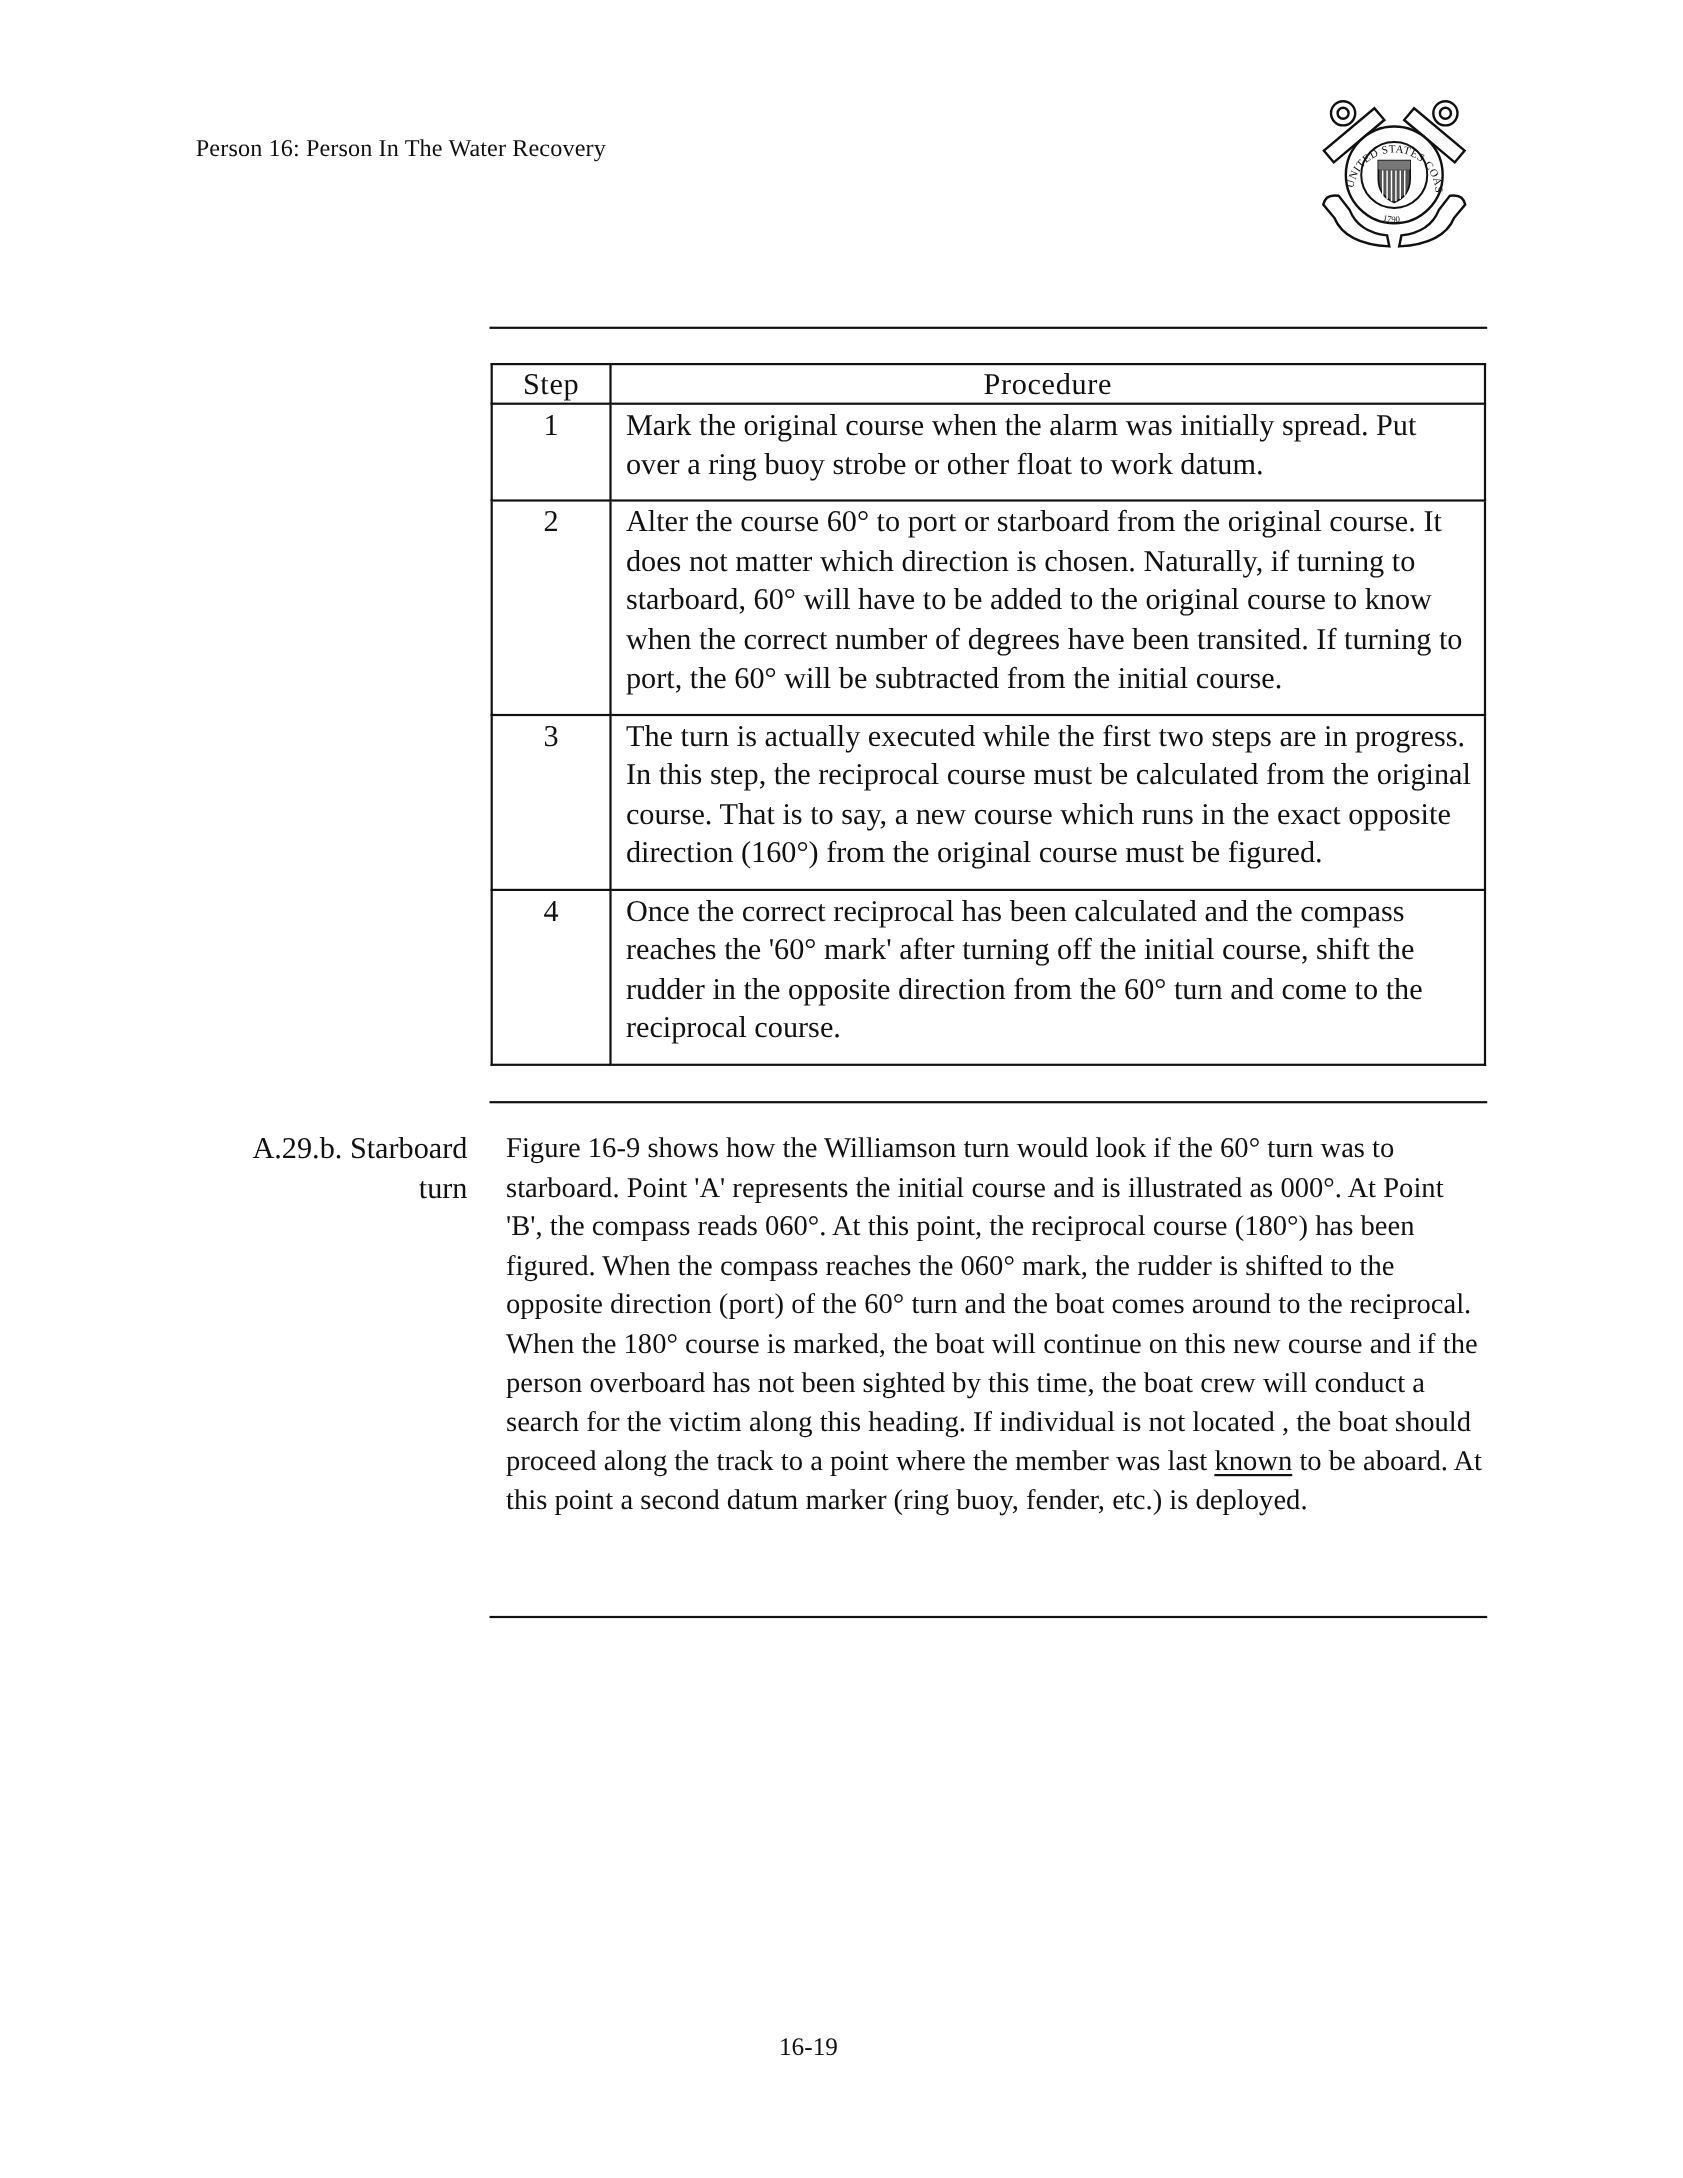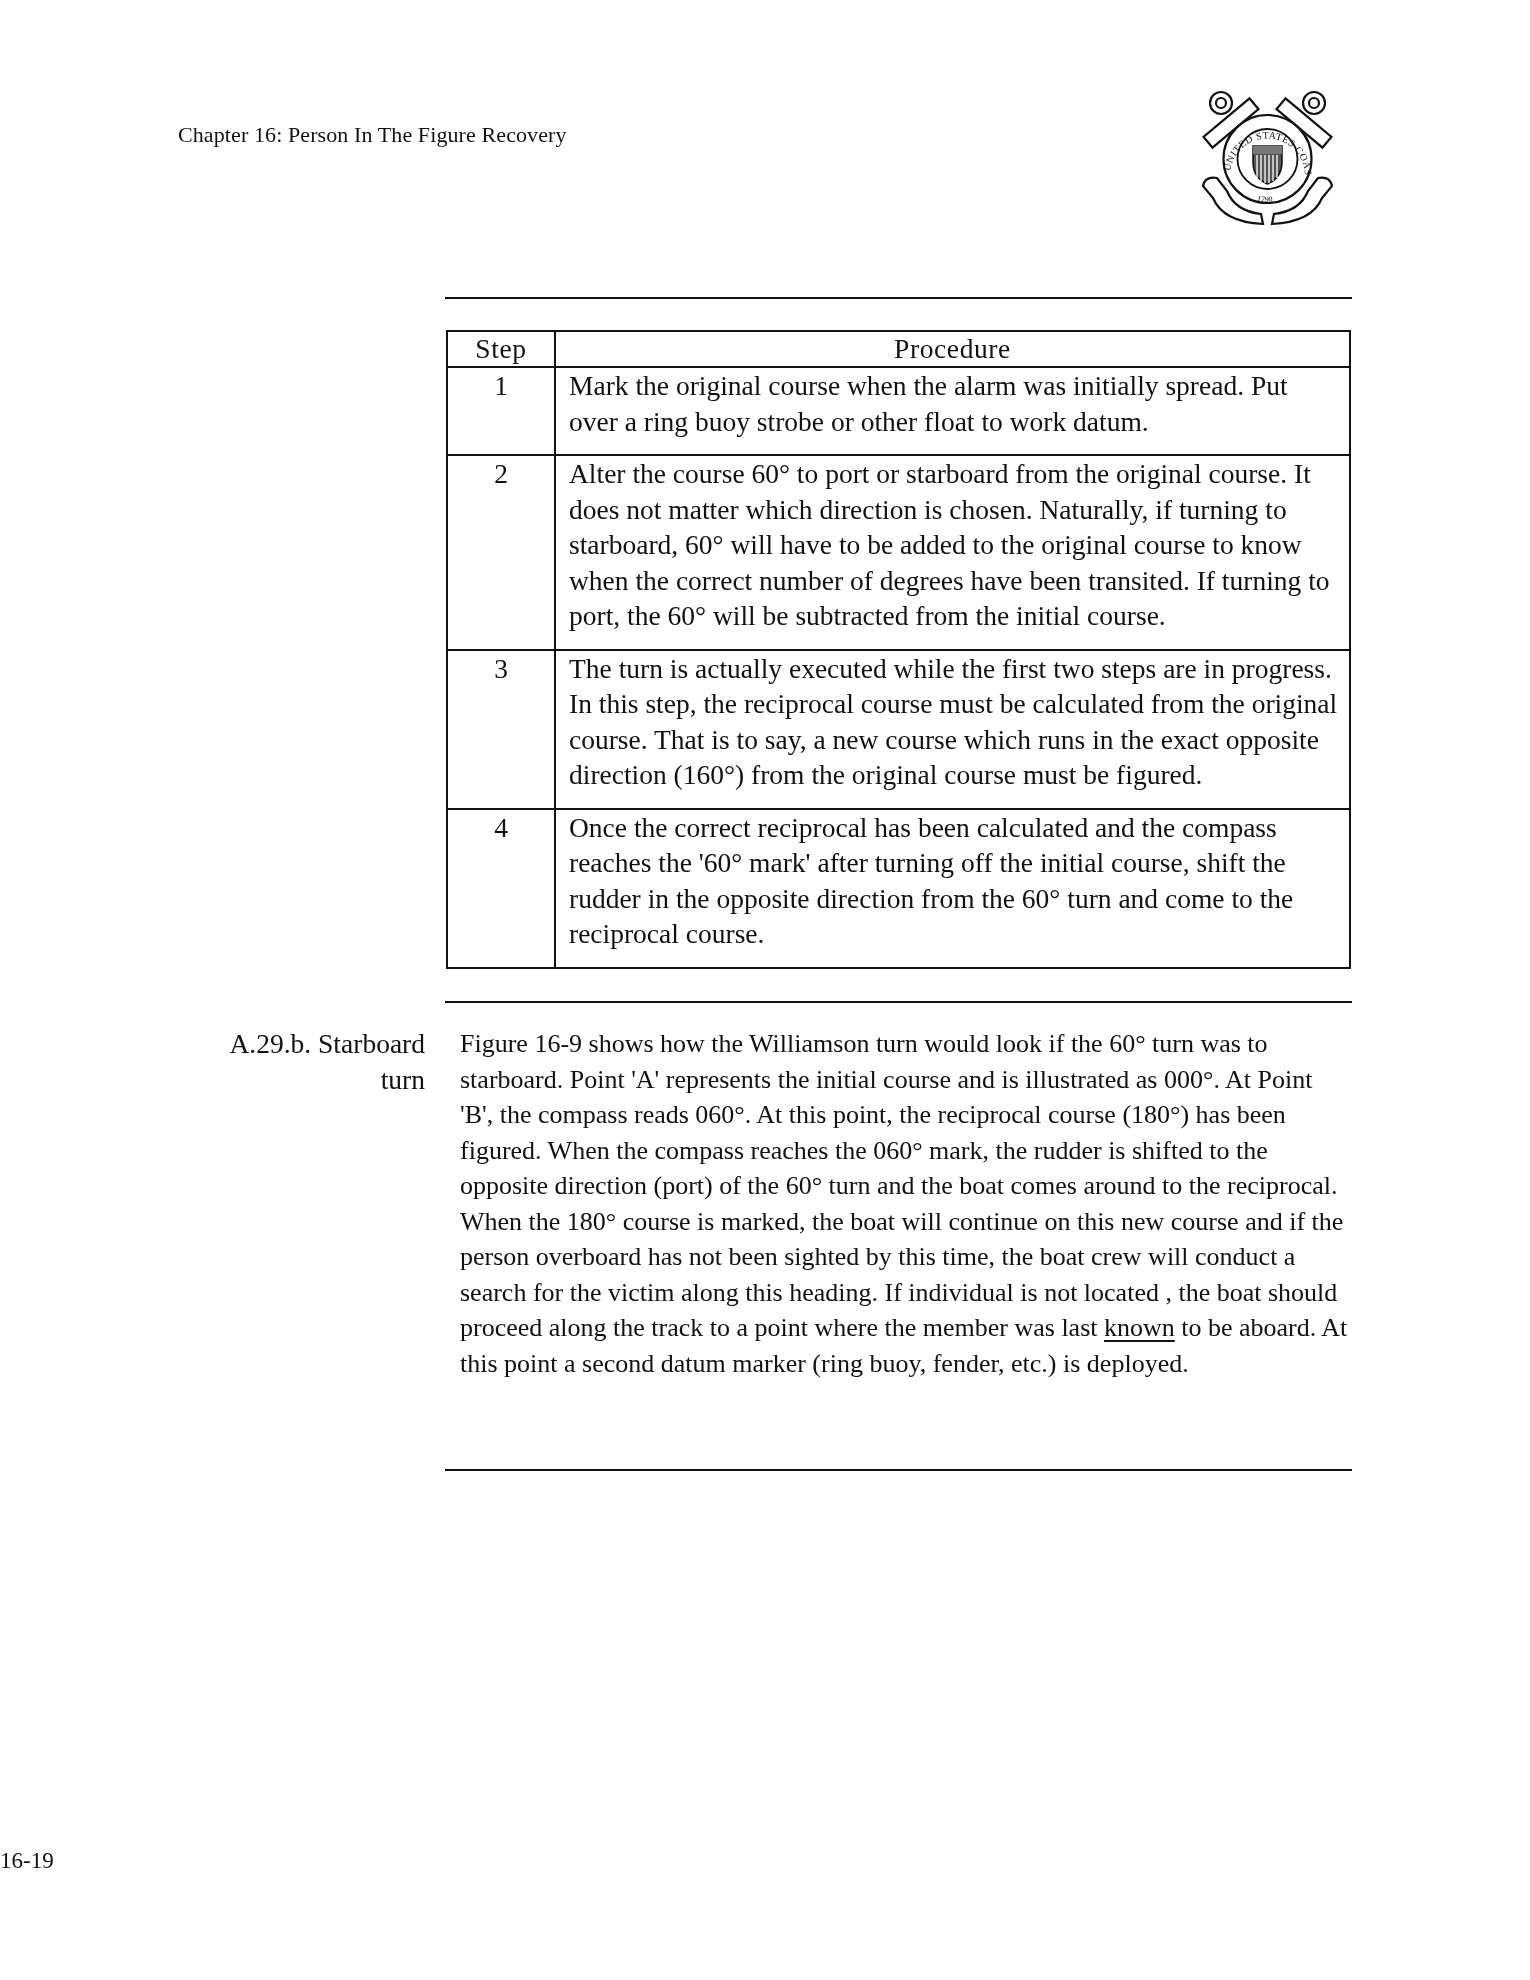--- a/index.html
+++ b/index.html
@@ -35,27 +35,27 @@
       position: absolute; left: 185px; top: 1026px; width: 240px;
       font-size: 27.5px; line-height: 35.5px; text-align: right;
     }
     .body-text {
       position: absolute; left: 460px; top: 1026px; width: 892px;
       font-size: 26px; line-height: 35.5px;
     }
     .body-text u { text-decoration: underline; text-underline-offset: 4px; }
     .page-number {
       position: absolute; left: 0; width: 1470px; top: 1848px;
-      text-align: left; font-size: 23px;
+      text-align: center; font-size: 23px;
     }
   </style>
 </head>
 <body>
 
-<div class="running-header">Chapter 16:  Person In The Figure Recovery</div>
+<div class="running-header">Person 16:  Person In The Water Recovery</div>
 
 <svg class="seal" viewBox="0 0 145 142" xmlns="http://www.w3.org/2000/svg">
 
   <g fill="#fff" stroke="#111" stroke-width="2.2">
     <rect x="6" y="30" width="60" height="14" transform="rotate(-40 36 37)"></rect>
     <rect x="79" y="30" width="60" height="14" transform="rotate(40 109 37)"></rect>
     <circle cx="26" cy="17" r="11"></circle>
     <circle cx="26" cy="17" r="5"></circle>
     <circle cx="119" cy="17" r="11"></circle>
     <circle cx="119" cy="17" r="5"></circle>

